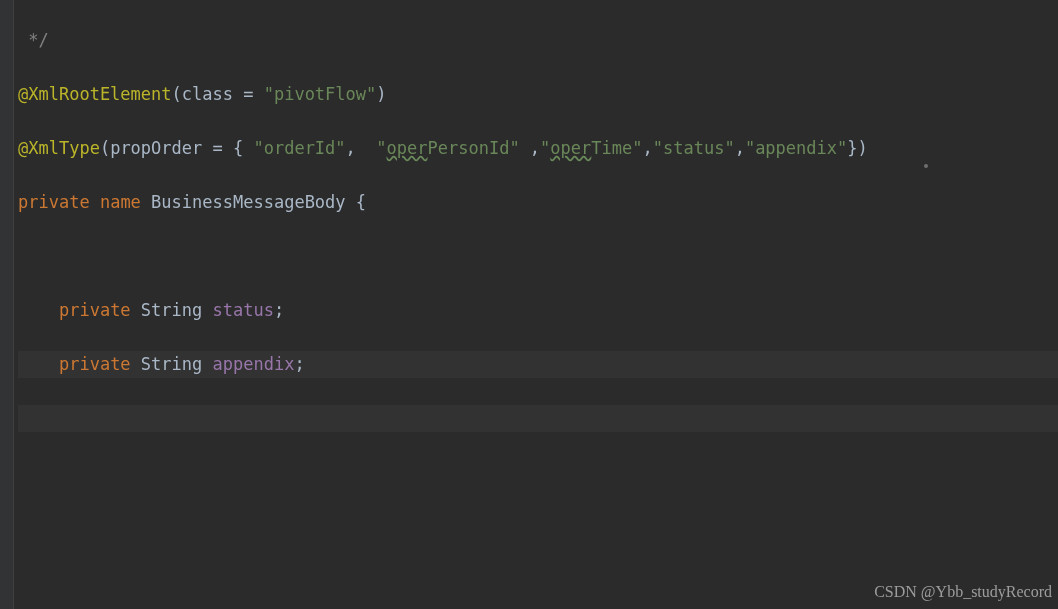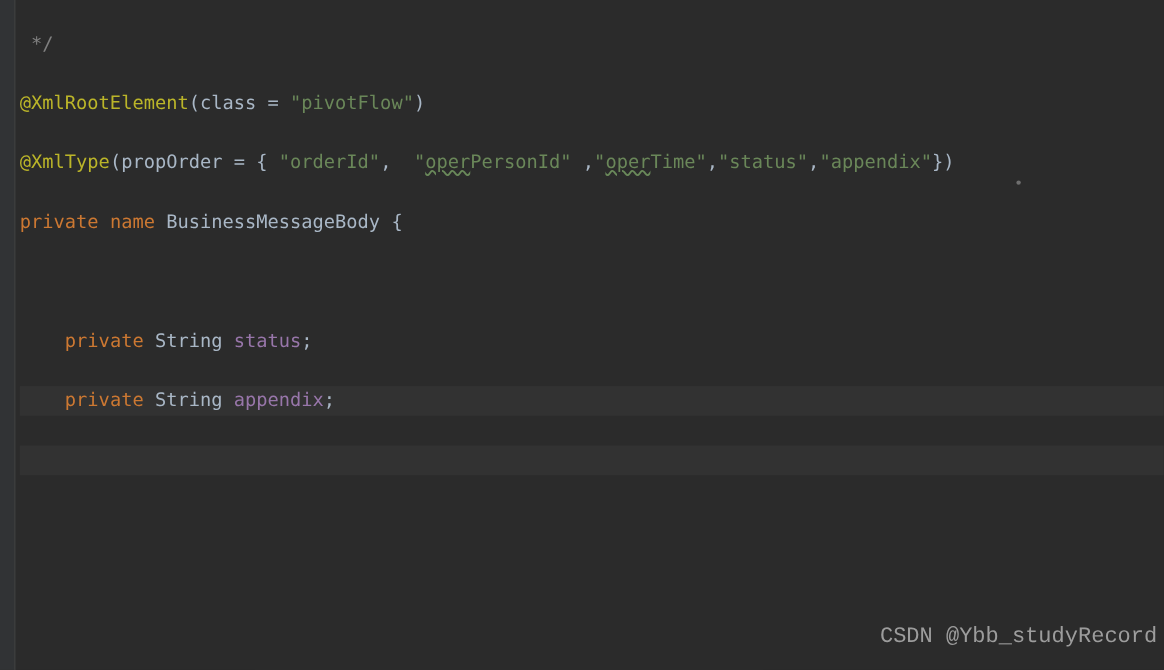--- a/index.html
+++ b/index.html
@@ -34,25 +34,25 @@
     }
     .kw { color: #cc7832; }
     .anno { color: #bbb529; }
     .str { color: #6a8759; }
     .field { color: #9876aa; }
     .comment { color: #808080; }
     .text { color: #a9b7c6; }
     .warn { text-decoration: underline; text-decoration-color: #6a8a5a; text-decoration-style: wavy; }
     .watermark {
       position: absolute;
-      bottom: 16px;
+      bottom: 4px;
       right: 6px;
       color: #b0b0b0;
-      font-size: 20px;
-      font-family: Liberation Mono, monospace;
+      font-size: 16px;
+      font-family: Liberation Serif, serif;
       opacity: 0.85;
     }
     .caret-dots {
       position: absolute;
       right: 130px;
       top: 164px;
       width: 4px;
       height: 4px;
       background: #6e6e6e;
       border-radius: 50%;

